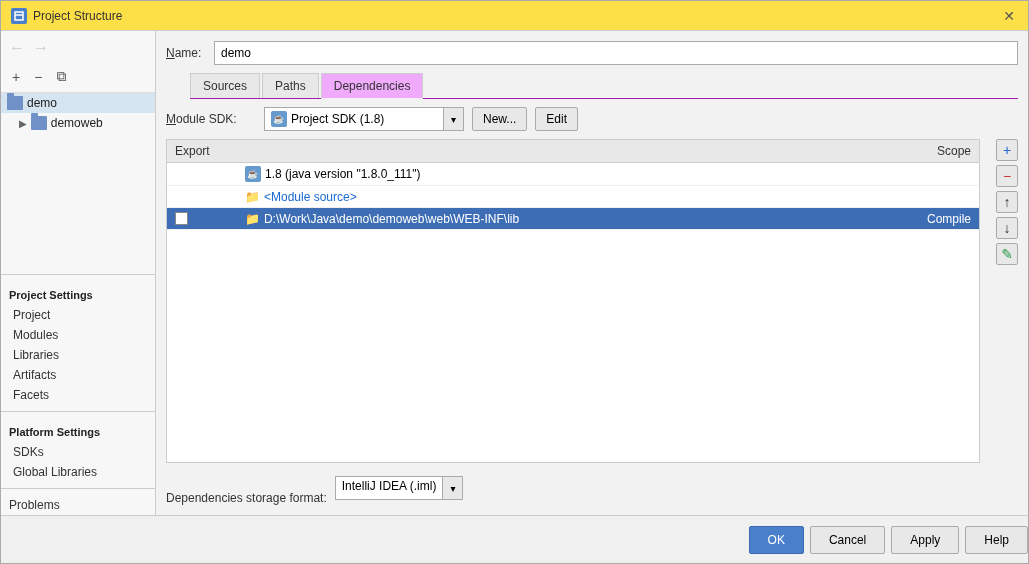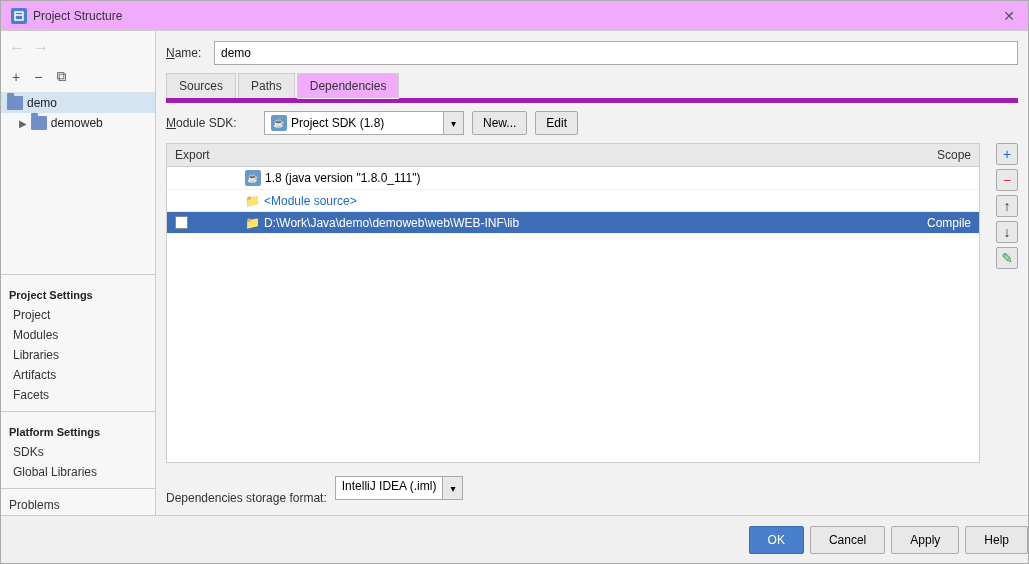--- a/index.html
+++ b/index.html
@@ -9,21 +9,21 @@
       width: 1029px;
       height: 564px;
       background: #f2f2f2;
       border: 1px solid #aaa;
       display: flex;
       flex-direction: column;
       box-shadow: 2px 2px 8px rgba(0,0,0,0.3);
     }
 
     .title-bar {
-      background: #f0abfc;
+      background: #fde047;
       border-bottom: 1px solid #ccc;
       padding: 6px 10px;
       display: flex;
       align-items: center;
       justify-content: space-between;
       height: 30px;
     }
 
     .title-bar-left {
       display: flex;
@@ -194,22 +194,23 @@
       flex: 1;
       height: 24px;
       border: 1px solid #aaa;
       padding: 2px 6px;
       font-size: 12px;
       background: white;
     }
 
     .tabs-bar {
       display: flex;
-      border-bottom: 5px solid #a21caf;
+      border-bottom: 1px solid #a21caf;
       gap: 0;
+      margin-left: 24px;
     }
 
     .tab {
       padding: 5px 12px;
       cursor: pointer;
       font-size: 12px;
       color: #333;
       border: 1px solid #ccc;
       border-bottom: none;
       background: #e8e8e8;

